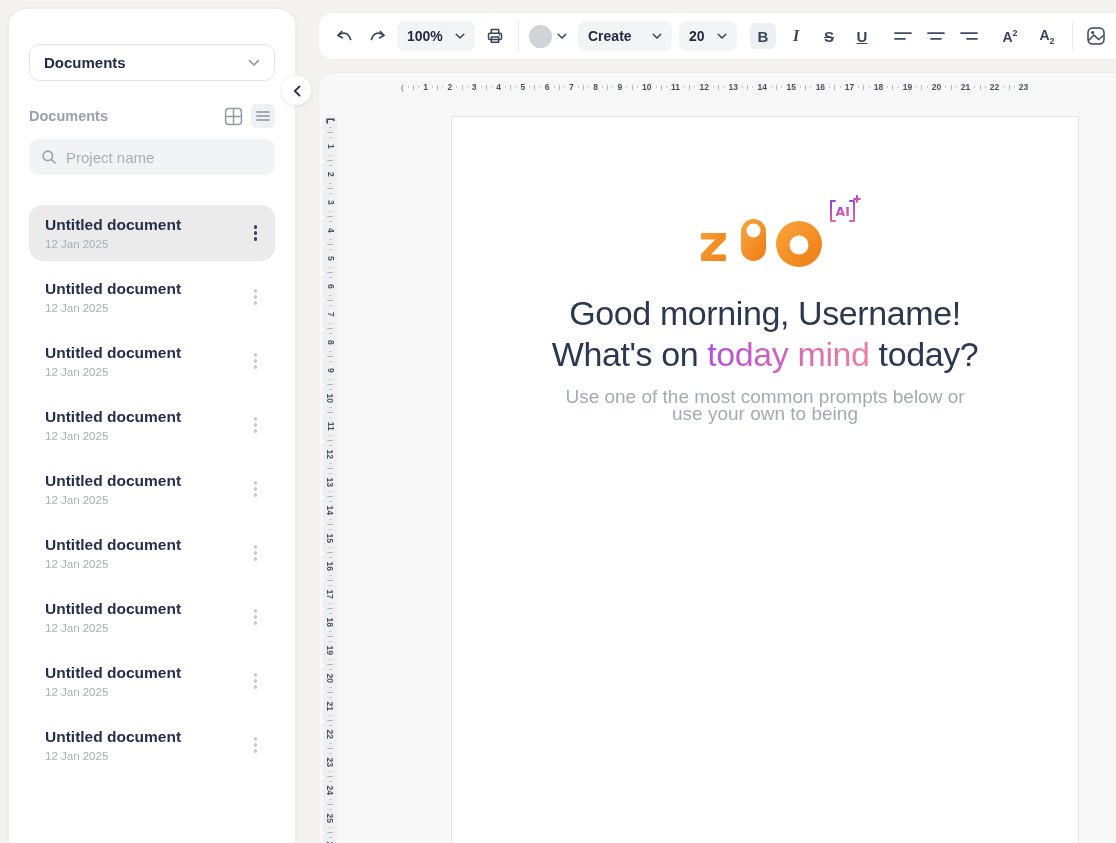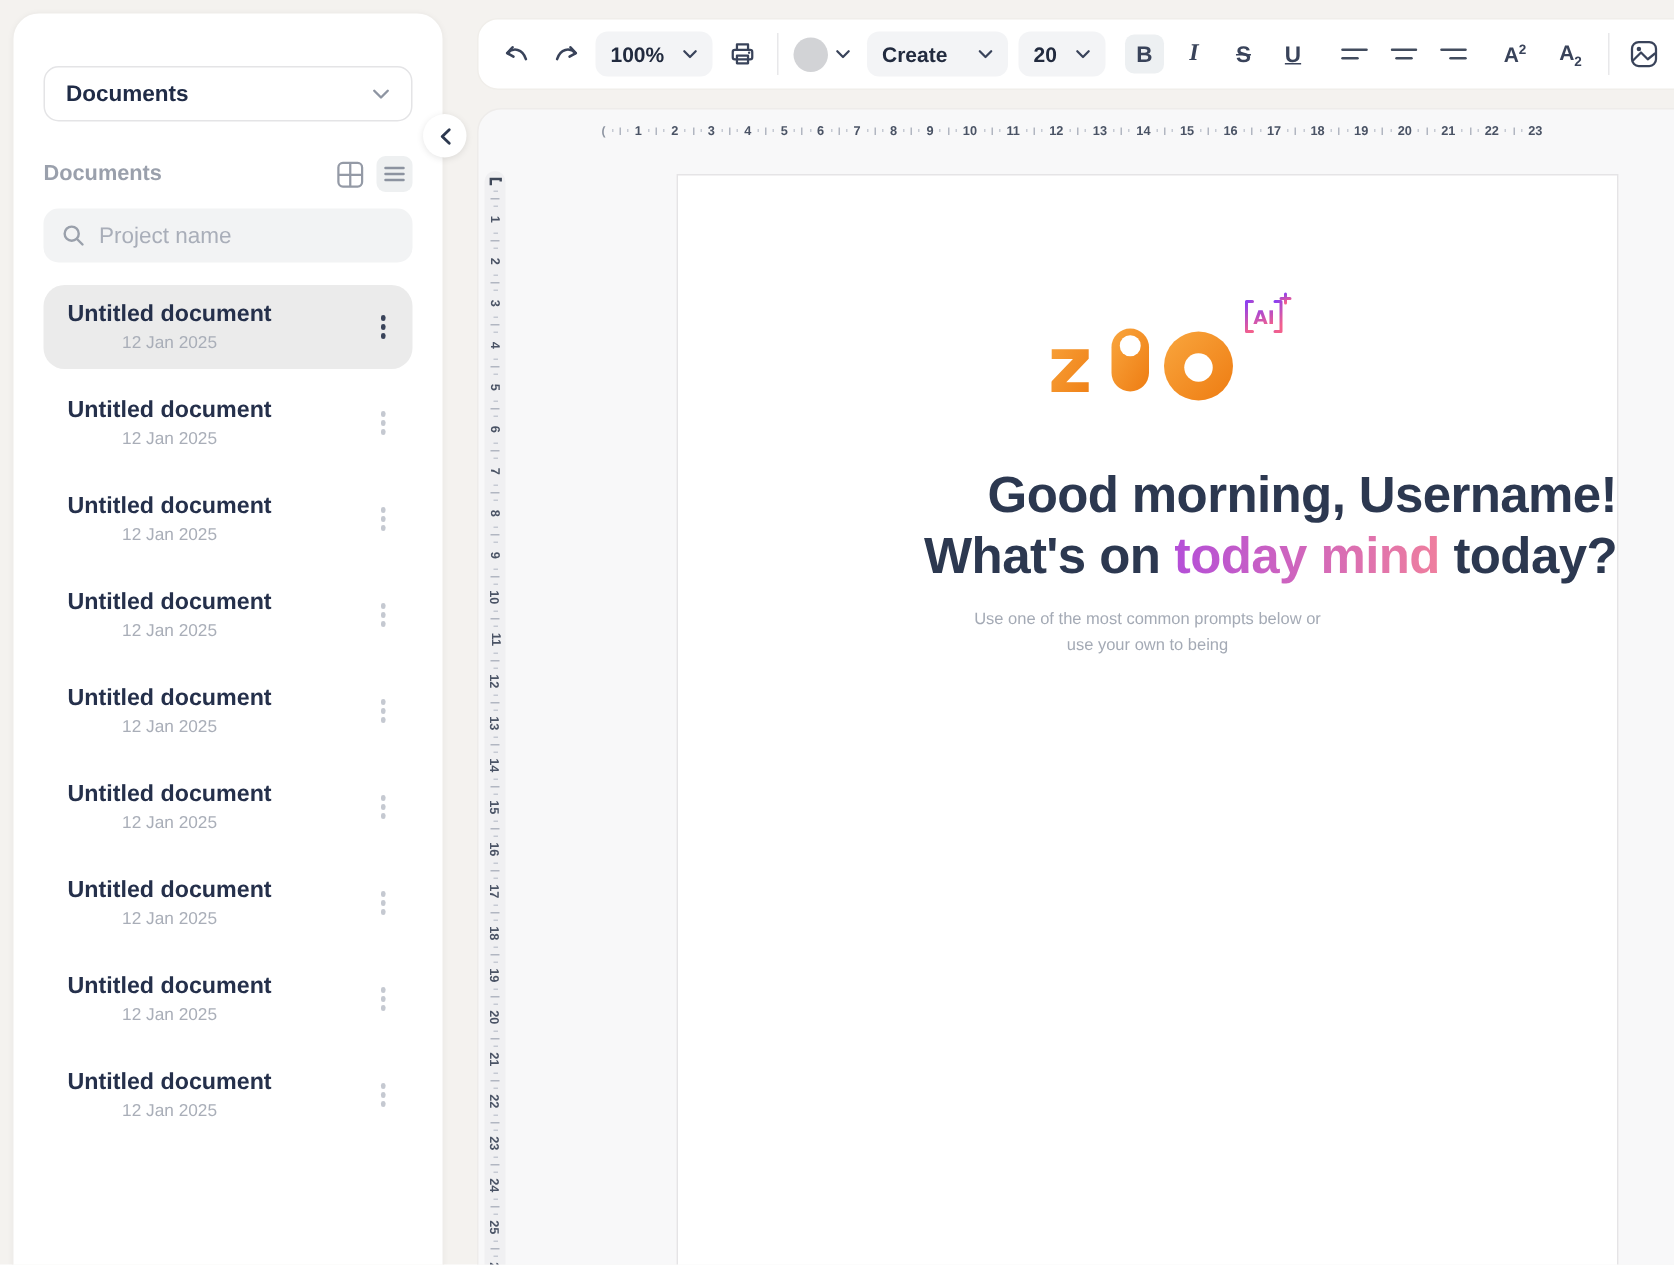--- a/index.html
+++ b/index.html
@@ -20,21 +20,21 @@
   .section-label { color:#9aa0ac; font-size:14.5px; font-weight:600; }
   .view-toggles { display:flex; align-items:center; gap:6px; }
   .view-btn { width:24px; height:24px; display:flex; align-items:center; justify-content:center;
     border-radius:6px; cursor:pointer; }
   .view-btn.active { background:#eef0f1; }
   .search-box { margin-top:11px; height:36px; background:#f2f3f4; border-radius:10px;
     display:flex; align-items:center; gap:9px; padding:0 12px; }
   .search-box input { border:none; outline:none; background:transparent; font-family:inherit;
     font-size:15px; color:#1d4ed8; width:100%; }
   .search-box input::placeholder { color:#a9aeb9; }
-  .doc-list { margin-top:15px;text-align:center; }
+  .doc-list { margin-top:30px; }
   .doc-item { height:56px; border-radius:14px; margin-bottom:8px; padding:10px 14px 10px 16px;
     display:flex; align-items:center; justify-content:space-between; cursor:pointer; }
   .doc-item.selected { background:#ebebeb; }
   .doc-title { font-size:15.5px; font-weight:700; color:#25304b; margin-bottom:4px; }
   .doc-date { font-size:11.5px; color:#a9aeb8; }
   .kebab { color:#c5c9d1; padding:4px; }
   .doc-item.selected .kebab { color:#39435a; }
   .kebab i { display:block; width:3.5px; height:3.5px; border-radius:50%; background:currentColor; margin:2.5px 0; }
 
   
@@ -83,25 +83,25 @@
   .vruler .tick { height:1px; background:#c6cad3; }
   .vruler .tick.s { width:3px; }
   .vruler .tick.m { width:6px; background:#b1b6c1; }
   .vruler .num { transform:rotate(90deg); }
 
   .page { position:absolute; left:132px; top:43px; width:628px; height:920px; background:#fff;
     border:1px solid #e5e4e6; text-align:center; padding-top:94px; cursor:text; }
 
   .logo-wrap { position:relative; display:inline-block; }
   .ai-badge { position:absolute; top:-17px; right:-33px; }
-  .greeting { margin-top:36px; font-size:34px; font-weight:700; color:#2c3850;
-    line-height:41px; letter-spacing:-0.4px;text-align:right; }
+  .greeting { margin-top:20px; font-size:34px; font-weight:400; color:#2c3850;
+    line-height:41px; letter-spacing:-0.4px; }
   .hl-gradient { background:linear-gradient(90deg,#b44fd8 0%,#ef7f9e 100%);
     -webkit-background-clip:text; background-clip:text; color:transparent; }
-  .subtitle { margin-top:13px; font-size:11px; font-weight:500; color:#a4aab5; line-height:17px; }
+  .subtitle { margin-top:13px; font-size:19px; font-weight:500; color:#a4aab5; line-height:17px; }
 
   svg { display:block; }
 </style>
 </head>
 <body>
 
 <aside class="sidebar">
   <div class="collection-select">
     <span>Documents</span>
     <span>

